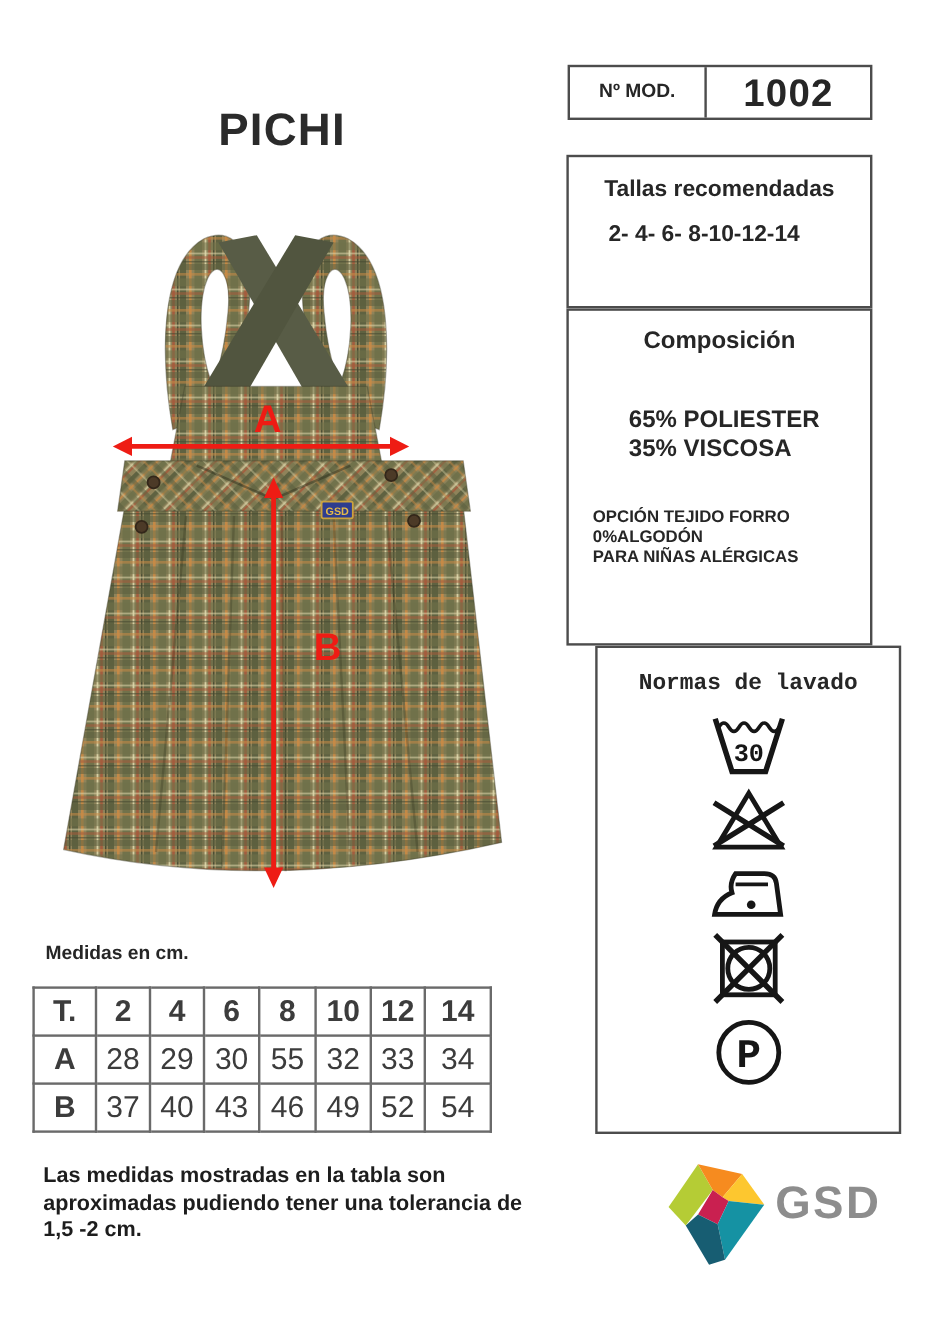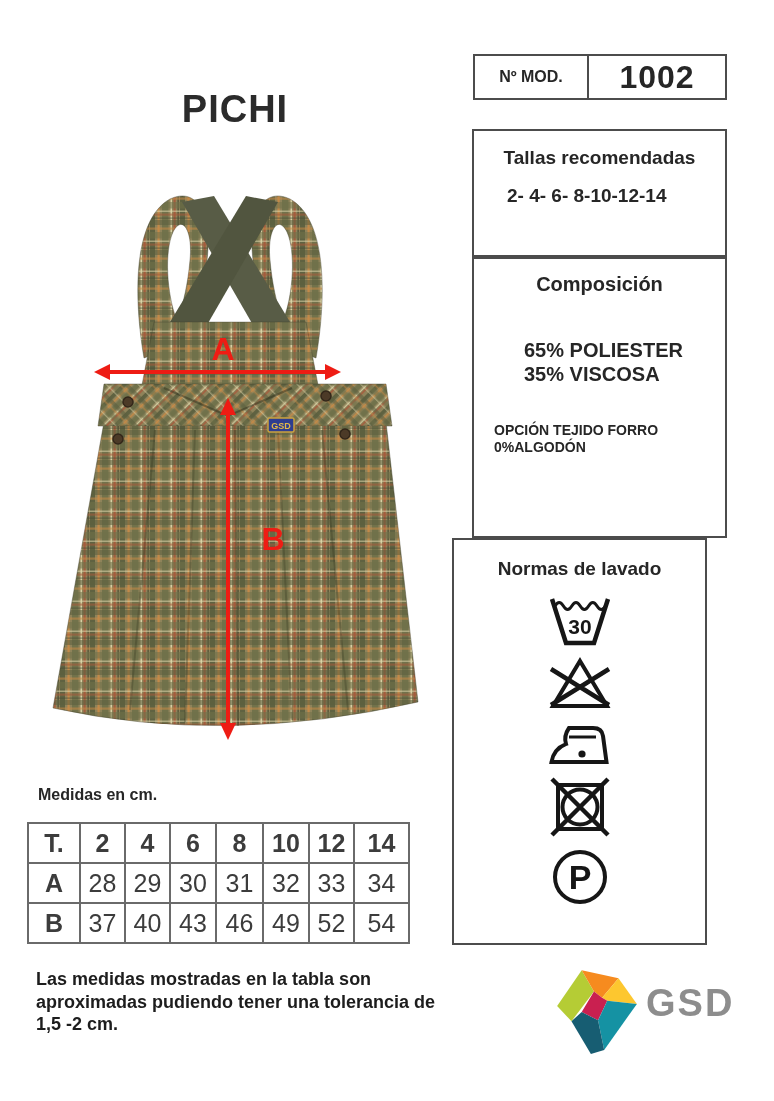--- a/index.html
+++ b/index.html
@@ -18,21 +18,21 @@
       font-size:16px;font-weight:bold;border-right:2px solid #4c4c4c;}
   .model-box .cell-value{flex:1;display:flex;align-items:center;justify-content:center;
       font-size:32px;font-weight:bold;letter-spacing:1px;}
   .sizes-box{left:472px;top:129px;width:255px;height:128px;}
   .sizes-box .bx-title{margin-top:16px;text-align:center;font-size:19px;font-weight:bold;}
   .sizes-box .sizes-line{margin-top:16px;padding-left:33px;font-size:19px;font-weight:bold;}
   .comp-box{left:472px;top:257px;width:255px;height:281px;}
   .comp-box .bx-title{margin-top:14px;text-align:center;font-size:20px;font-weight:bold;}
   .comp-main{margin-top:42px;padding-left:50px;font-size:20px;font-weight:bold;line-height:24px;}
   .comp-note{margin-top:36px;padding-left:20px;font-size:14px;font-weight:bold;line-height:16.5px;}
-  .care-box{left:452px;top:538px;width:255px;height:407px;}
+  .care-box{left:496px;top:538px;width:255px;height:407px;font-family:Liberation Mono, monospace;}
   .care-box .bx-title{margin-top:18px;text-align:center;font-size:19px;font-weight:bold;}
   .care-symbols{margin-top:14px;display:flex;flex-direction:column;align-items:center;gap:7px;}
   .care-symbols svg{display:block;}
   
   .medidas-caption{left:38px;top:786px;font-size:16px;font-weight:bold;}
   table.size-table{left:27px;top:822px;border-collapse:collapse;table-layout:fixed;}
   table.size-table td{border:2px solid #6a6a6a;text-align:center;vertical-align:middle;
       height:38px;padding:0;color:#3c3c3c;font-size:25px;background:#fff;}
   td.hdr{font-weight:bold;color:#222;font-size:31px;}
   td.hdr-t{font-weight:bold;color:#222;font-size:26px;}
@@ -63,20 +63,21 @@
 
   <div class="abs box comp-box">
     <div class="bx-title">Composición</div>
     <div class="comp-main">
       <div>65% POLIESTER</div>
       <div>35% VISCOSA</div>
     </div>
     <div class="comp-note">
       <div>OPCIÓN TEJIDO FORRO</div>
       <div>0%ALGODÓN</div>
+      <div>PARA NIÑAS ALÉRGICAS</div>
     </div>
   </div>
 
   <div class="abs box care-box">
     <div class="bx-title">Normas de lavado</div>
     <div class="care-symbols">
 
       <svg width="66" height="52" viewBox="0 0 66 52">
         <path d="M5 5 L19 49 H47 L61 5" fill="none" stroke="#161616" stroke-width="4.5"></path>
         <path d="M8 12 q4.2 -7 8.4 0 t8.4 0 t8.4 0 t8.4 0 t8.4 0 t8.4 0" fill="none" stroke="#161616" stroke-width="3"></path>
@@ -213,21 +214,21 @@
       <td class="hdr" style="width:45px">8</td>
       <td class="hdr-sm" style="width:44px">10</td>
       <td class="hdr-sm" style="width:43px">12</td>
       <td class="hdr-sm" style="width:53px">14</td>
     </tr>
     <tr>
       <td class="row-label">A</td>
       <td>28</td>
       <td>29</td>
       <td>30</td>
-      <td>31</td>
+      <td>55</td>
       <td>32</td>
       <td>33</td>
       <td>34</td>
     </tr>
     <tr>
       <td class="row-label">B</td>
       <td>37</td>
       <td>40</td>
       <td>43</td>
       <td>46</td>

